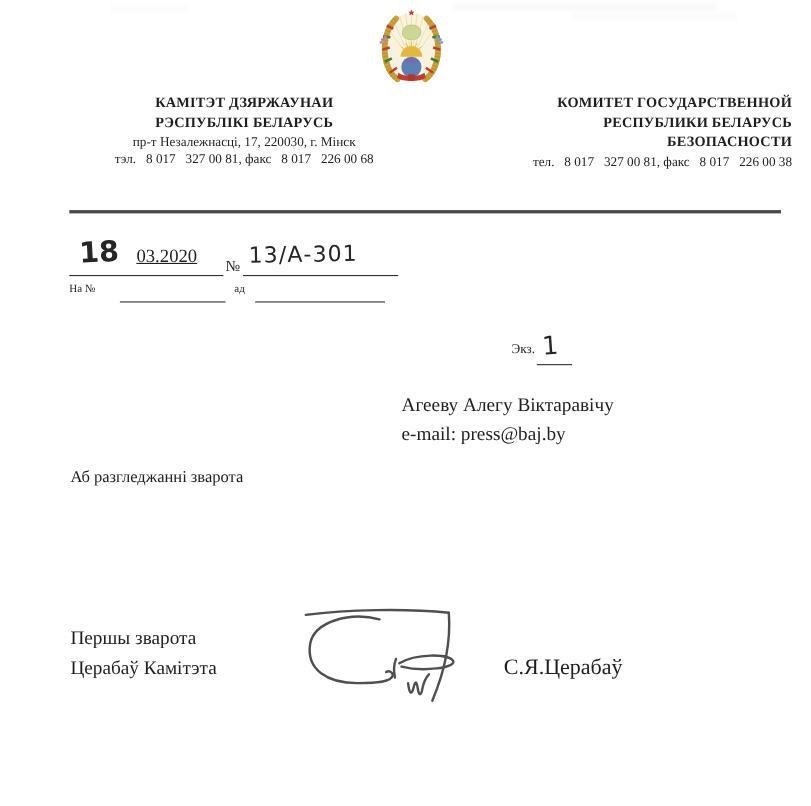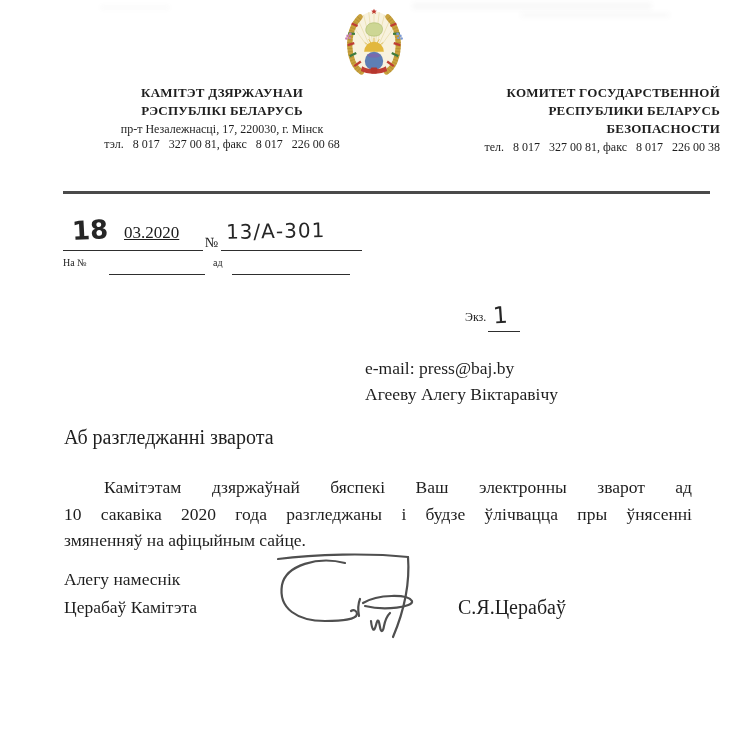--- a/index.html
+++ b/index.html
@@ -120,34 +120,29 @@
   <div class="abs serif-sm" style="left:63px;top:257px;">На №</div>
   <div class="abs uline" style="left:109px;top:274px;width:96px;"></div>
   <div class="abs serif-sm" style="left:213px;top:257px;">ад</div>
   <div class="abs uline" style="left:232px;top:274px;width:118px;"></div>
 
   <div class="abs" style="left:445px;top:310px;font-size:12px;margin-left:20px;">Экз.</div>
   <div class="abs hand" style="left:493px;top:302px;font-size:23px;transform:rotate(-4deg);">1</div>
   <div class="abs uline" style="left:488px;top:331px;width:32px;"></div>
 
   <div class="abs" style="left:365px;top:355px;font-size:17.5px;line-height:26px;">
+    <div>Агееву Алегу Віктаравічу</div>
     <div>e-mail: press@baj.by</div>
-    <div>Агееву Алегу Віктаравічу</div>
   </div>
 
-  <div class="abs" style="left:64px;top:426px;font-size:20px;">Аб разгледжанні зварота</div>
+  <div class="abs" style="left:64px;top:426px;font-size:15px;">Аб разгледжанні зварота</div>
 
-  <div class="abs" style="left:64px;top:474px;width:628px;">
-    <div class="body-line first">Камітэтам дзяржаўнай бяспекі Ваш электронны зварот ад</div>
-    <div class="body-line">10 сакавіка 2020 года разгледжаны і будзе ўлічвацца пры ўнясенні</div>
-    <div class="body-line last">змяненняў на афіцыйным сайце.</div>
-  </div>
 
   <div class="abs" style="left:64px;top:565px;font-size:17.5px;line-height:28px;">
-    <div>Алегу намеснік</div>
+    <div>Першы зварота</div>
     <div>Церабаў Камітэта</div>
   </div>
 
   <svg class="abs" style="left:270px;top:551px;" width="150" height="92" viewBox="0 0 150 92" aria-hidden="true">
     <g fill="none" stroke="#4f4f4f" stroke-width="2.2" stroke-linecap="round">
       <path d="M 8,8 C 45,3 100,2 138,6"></path>
       <path d="M 138,6 C 140,32 134,60 123,86"></path>
       <path d="M 75,12 C 48,5 16,14 12,34 C 8,58 28,70 55,70 C 72,70 86,69 87,63 C 87,60 84,58 81,60"></path>
       <path d="M 90,48 C 88,53 88,60 89,65"></path>
       <path d="M 93,52 C 108,43 138,43 142,50 C 144,56 115,60 95,55"></path>

